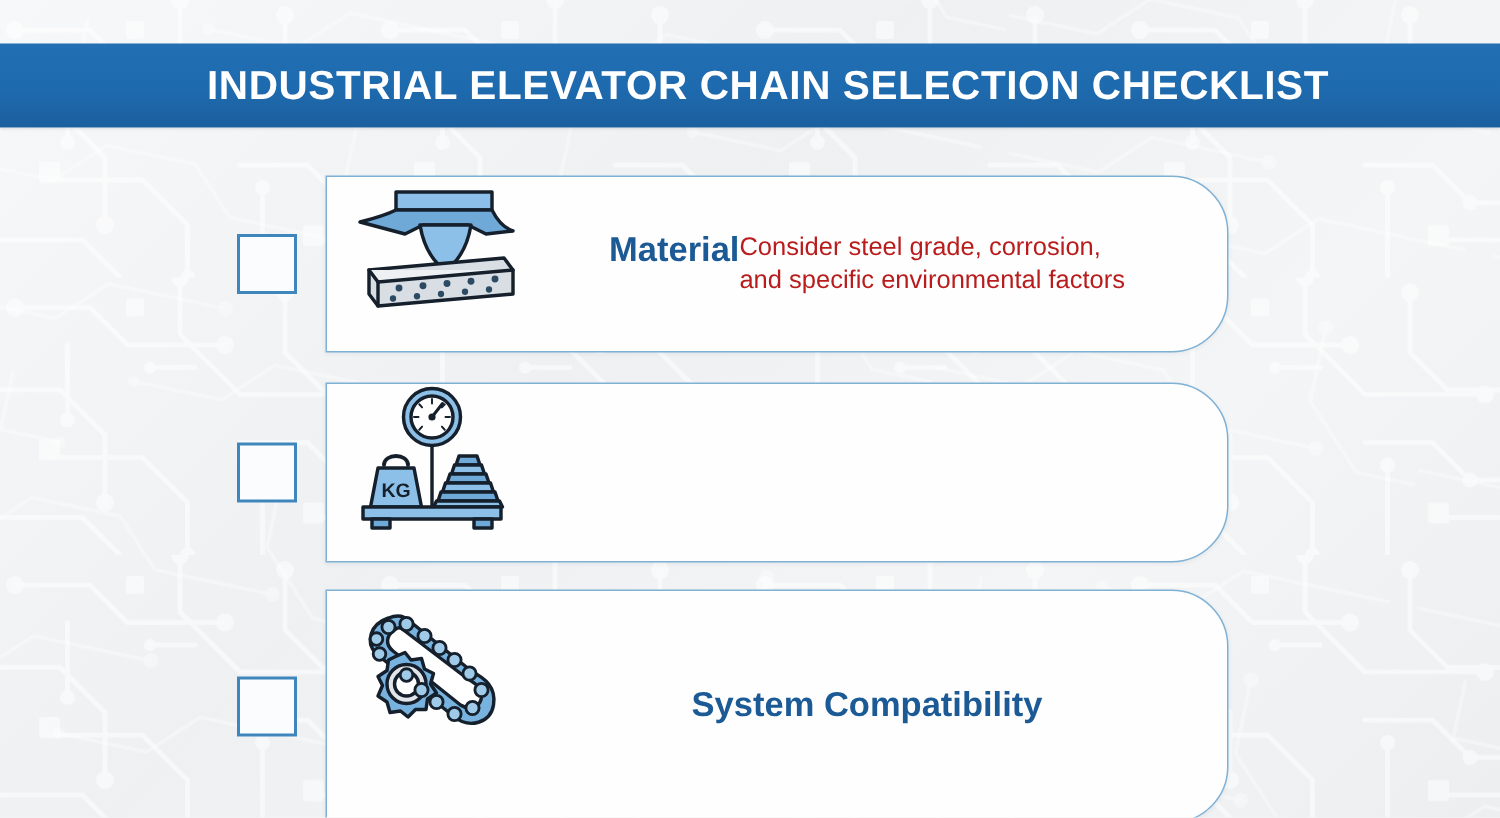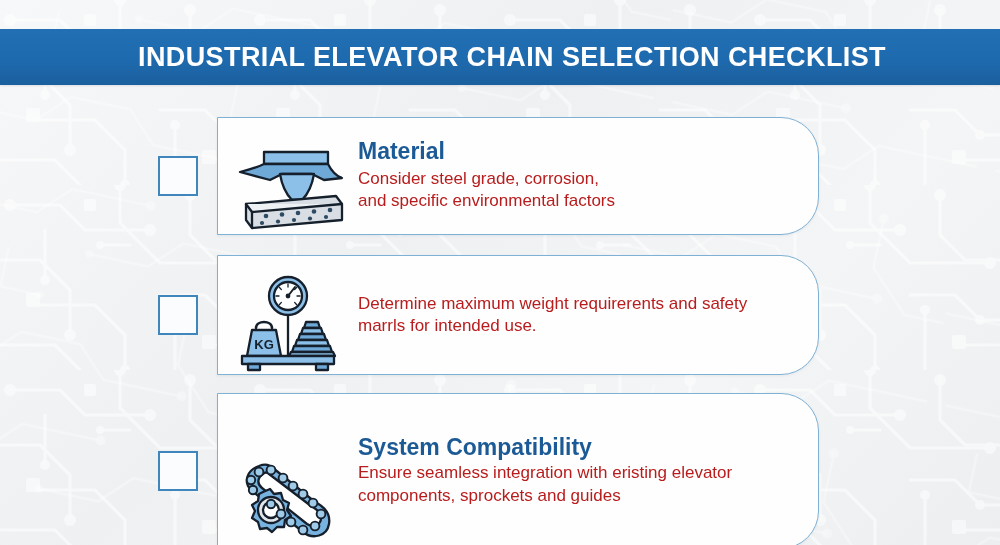--- a/index.html
+++ b/index.html
@@ -96,30 +96,30 @@
   }
   #row-0 .card { width: 602px; }
   #row-1 .card { width: 602px; }
   #row-2 .card { width: 602px; }
 
   .card-icon {
     flex: 0 0 auto;
     width: 140px;
     height: 100%;
     display: flex;
-    align-items: flex-end;
+    align-items: flex-start;
     justify-content: center;
   }
   .card-icon svg { display: block; }
 
   .card-text {
     flex: 1 1 auto;
     padding-right: 20px;
     display: flex;
-    flex-direction: column;
+    flex-direction: row;
     justify-content: center;
   }
   .card-title {
     color: #1c5a96;
     font-size: 23px;
     font-weight: bold;
     line-height: 1.1;
     margin-bottom: 3px;
     font-family: "Liberation Sans", sans-serif;
   }
@@ -283,22 +283,20 @@
             <path d="M47.4 28.4 L45.5 30.5"></path>
           <path d="M60.6 28.4 L62.5 30.5"></path>
         </g>
         <path d="M54 22 L61 13" stroke="#15202c" stroke-width="2" stroke-linecap="round"></path>
         <circle cx="54" cy="22" r="2.4" fill="#15202c"></circle>
         <text x="30" y="75" text-anchor="middle" font-family="Liberation Sans, sans-serif" font-size="13" font-weight="bold" fill="#15202c">KG</text>
       </svg>
     </div>
 
     <div class="card-text">
-      <div class="card-desc"> Determine maximum weight requirerents and safety
-marrls for intended use.</div>
     </div>
 
   </div>
 </div>
 
 <div class="row" id="row-2">
 
   <div class="checkbox"></div>
 
   <div class="card">
@@ -334,18 +332,16 @@
           <circle cx="52" cy="66" r="4.4"></circle>
           <circle cx="42" cy="56" r="4.2"></circle>
           <circle cx="22" cy="32" r="4.2"></circle>
           <circle cx="24" cy="42" r="4.2"></circle>
         </g>
       </svg>
     </div>
 
     <div class="card-text">
       <div class="card-title">System Compatibility</div>
-      <div class="card-desc">Ensure seamless integration with eristing elevator
-components, sprockets and guides</div>
     </div>
 
   </div>
 </div>
 
 </body></html>

